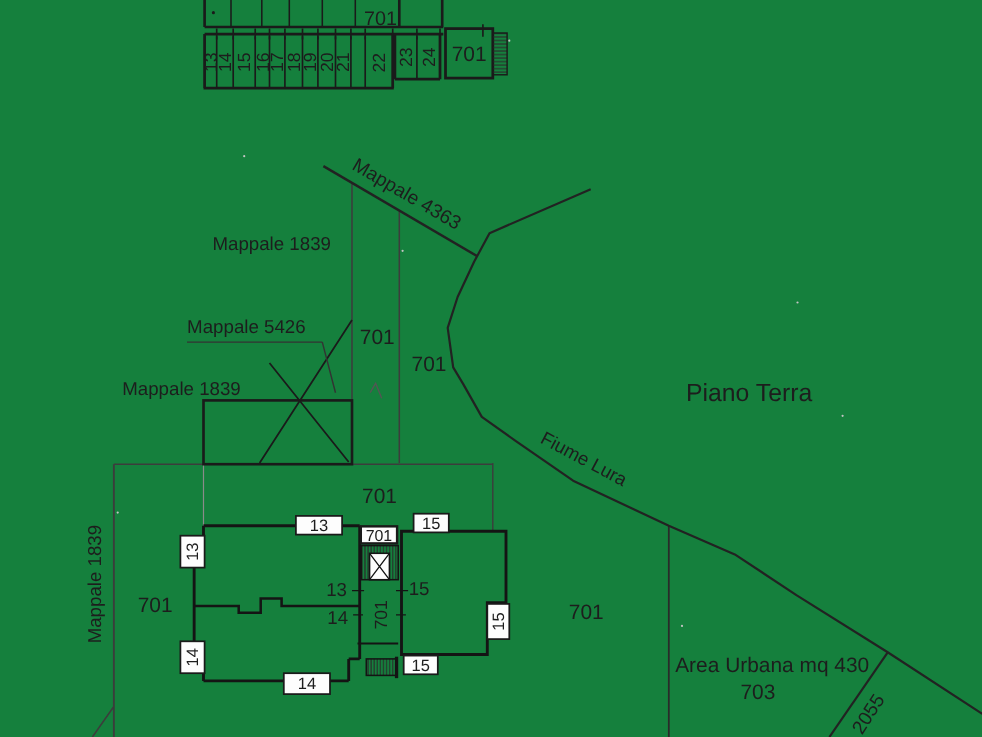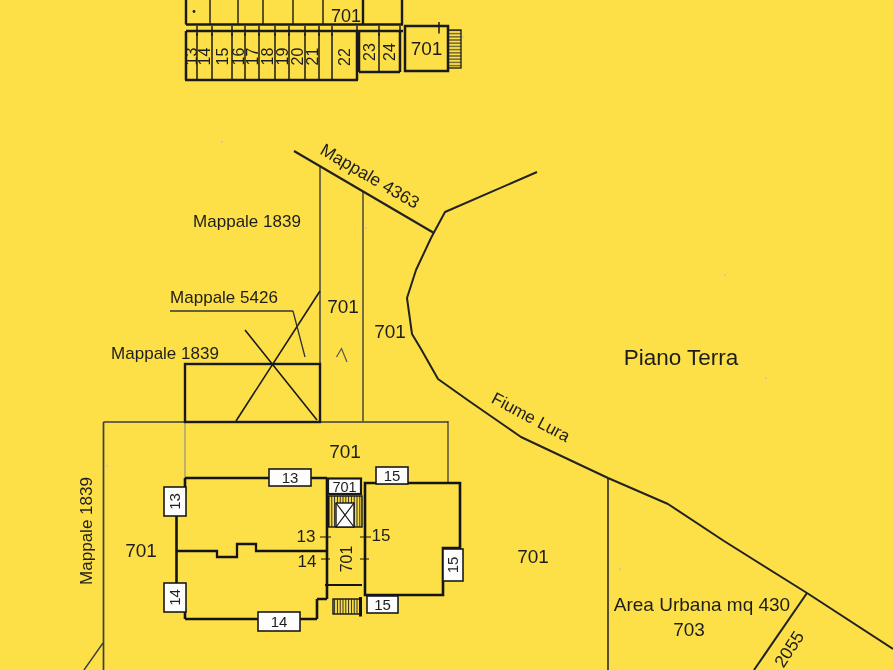--- a/index.html
+++ b/index.html
@@ -1,16 +1,16 @@
 <!DOCTYPE html>
 <html><head>
 <meta charset="utf-8">
 <style>
   html,body{margin:0;padding:0;background:#ffffff;}
-  .sheet{position:relative;width:893px;height:670px;background:#fde047;overflow:hidden;}
+  .sheet{position:relative;width:893px;height:670px;background:#15803d;overflow:hidden;}
   svg{position:absolute;left:0;top:0;}
   text{font-family:"Liberation Sans","DejaVu Sans",sans-serif;fill:#1d1d1d;}
   .t{text-anchor:middle;}
 </style>
 </head>
 <body>
 
 <div class="sheet">
 <svg width="893" height="670" viewBox="0 0 893 670">
   <defs>

